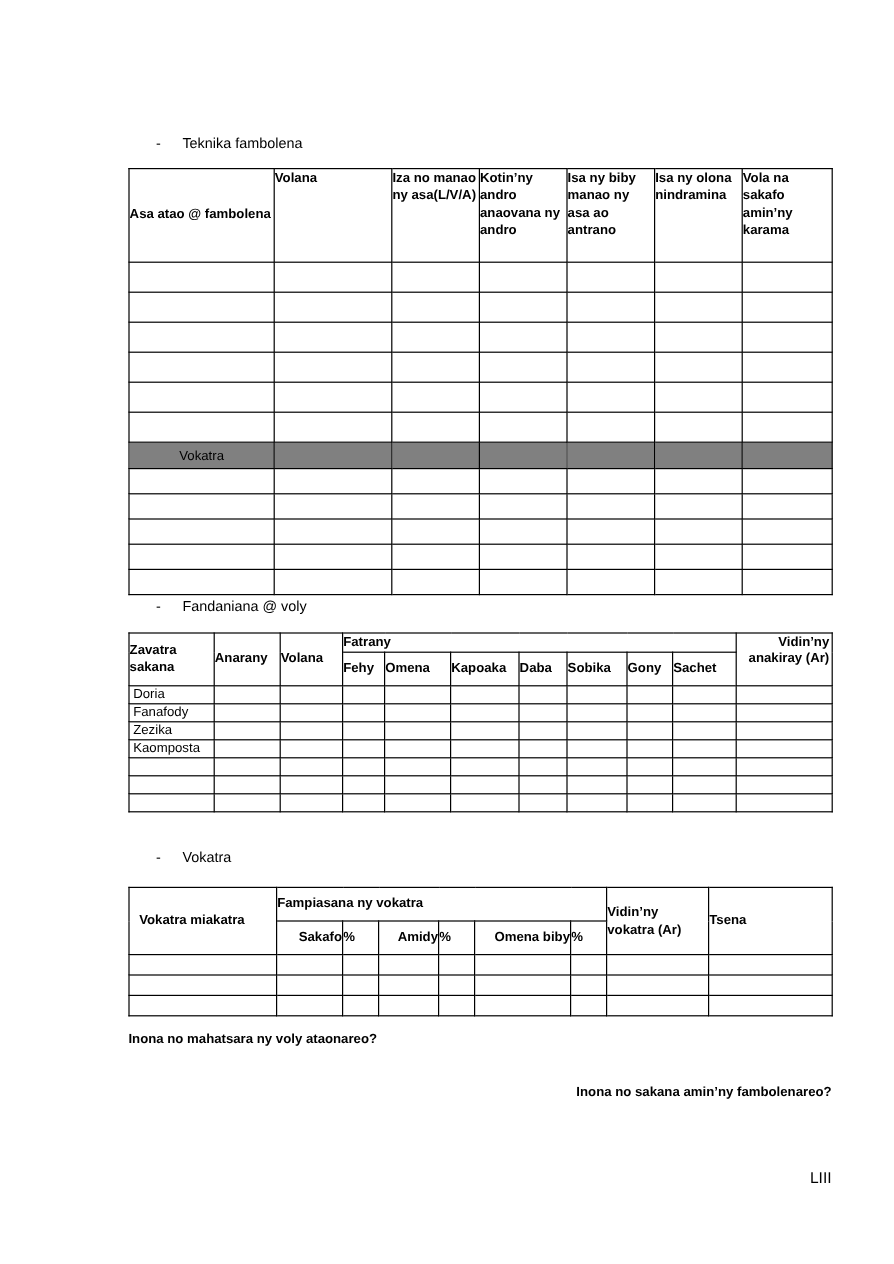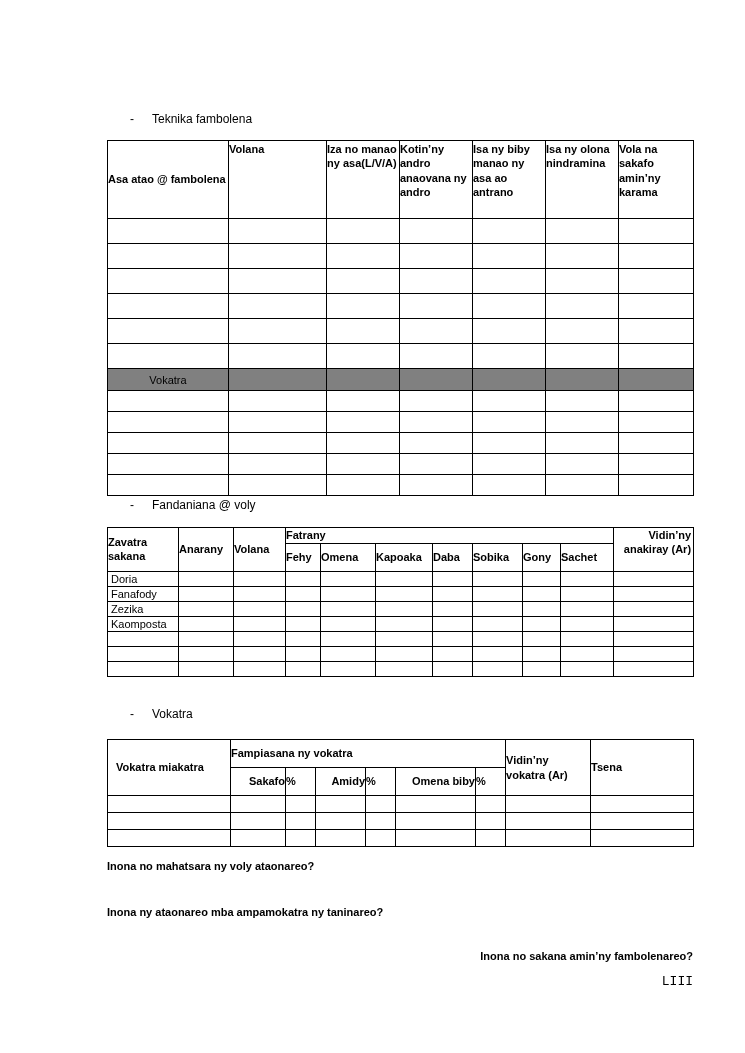--- a/index.html
+++ b/index.html
@@ -42,21 +42,21 @@
   .t3 th.lp { text-align:right; padding-left:14px; }
   .t3 tbody tr { height:17px; }
 
   .question { font-weight:bold; font-size:11px; line-height:14px; }
   .q1 { margin-top:12px; }
   .q2 { margin-top:32px; }
   .q3 { margin-top:30px;text-align:right; }
 
   .page-number {
     position:absolute; top:974px; right:52px;
-    font-family:Liberation Mono, monospace; font-size:13px;margin-left:25px;
+    font-family:Liberation Sans, sans-serif; font-size:13px;margin-left:25px;
   }
 </style>
 </head>
 <body>
 
 <div class="page">
   <div class="content">
 
     <div class="heading">
       <span class="dash">-</span>
@@ -396,19 +396,18 @@
             <td></td>
             <td></td>
             <td></td>
             <td></td>
             <td></td>
           </tr>
         </tbody>
     </table>
 
     <div class="question q1">Inona no mahatsara ny voly ataonareo?</div>
-    <div class="question q2">Inona ny ataonareo mba ampamokatra ny taninareo?</div>
     <div class="question q3">Inona no sakana amin’ny fambolenareo?</div>
 
   </div>
 
   <div class="page-number">LIII</div>
 </div>
 
 </body></html>

